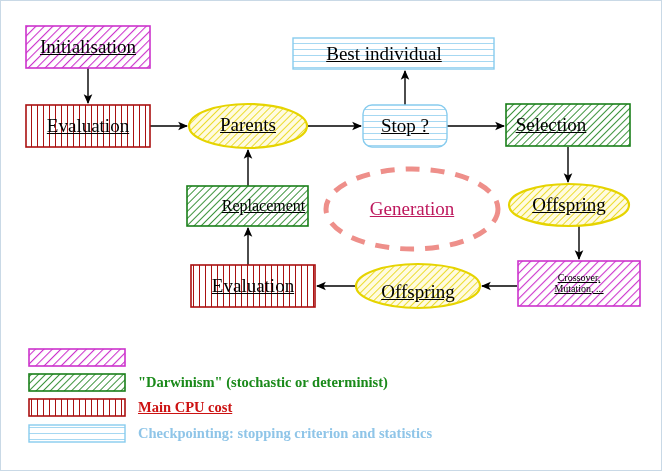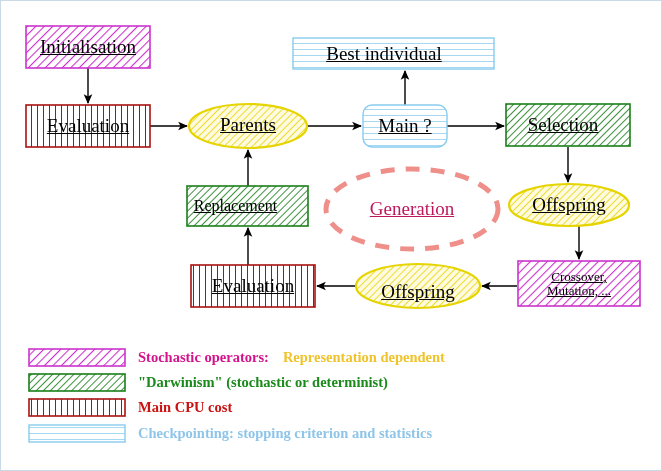--- a/index.html
+++ b/index.html
@@ -32,36 +32,36 @@
     align-items: center;
     justify-content: center;
     text-align: center;
     color: #000000;
     pointer-events: none;
     line-height: 1.05;
     text-decoration: underline;
   }
   .lbl-lg   { font-size: 19px; }
   .lbl-md   { font-size: 16px; }
-  .lbl-sm   { font-size: 13px; }
+  .lbl-sm   { font-size: 10px; }
   .lbl-gen  { font-size: 19px; color: #be185d; }
   .legend-row {
     position: absolute;
     display: flex;
     align-items: center;
   }
   .legend-text {
     font-size: 14.5px;
     font-weight: bold;
     white-space: nowrap;
   }
   .legend-text.t-magenta { color: #d4128c; }
   .legend-text.t-gold    { color: #f0c32a; margin-left: 14px; }
   .legend-text.t-green   { color: #1a8a1a; }
-  .legend-text.t-red     { color: #cc1111; }
+  .legend-text.t-red     { color: #cc1111; text-decoration: underline; }
   .legend-text.t-blue    { color: #8fc5e8; }
 </style>
 </head>
 <body>
 
 <div id="canvas">
 
   <svg id="svg-layer" viewBox="0 0 662 471" xmlns="http://www.w3.org/2000/svg">
     <defs>
       <pattern id="pat-magenta" patternUnits="userSpaceOnUse" width="6" height="6" patternTransform="rotate(45)">
@@ -134,41 +134,37 @@
   </svg>
 
   <div class="node-label lbl-lg" style="left:25px; top:25px; width:124px; height:42px;">Initialisation</div>
 
   <div class="node-label lbl-lg" style="left:25px; top:104px; width:124px; height:42px;">Evaluation</div>
 
   <div class="node-label lbl-lg" style="left:188px; top:103px; width:118px; height:42px;">Parents</div>
 
   <div class="node-label lbl-lg" style="left:292px; top:37px; width:182px; height:31px;">Best individual</div>
 
-  <div class="node-label lbl-lg" style="left:362px; top:104px; width:84px; height:42px;">Main ?</div>
+  <div class="node-label lbl-lg" style="left:362px; top:104px; width:84px; height:42px;">Stop ?</div>
 
-  <div class="node-label lbl-lg" style="left:510px; top:103px; width:104px; height:42px;">Selection</div>
+  <div class="node-label lbl-lg" style="left:498px; top:103px; width:104px; height:42px;">Selection</div>
 
   <div class="node-label lbl-lg" style="left:508px; top:183px; width:120px; height:42px;">Offspring</div>
 
   <div class="node-label lbl-sm" style="left:517px; top:260px; width:122px; height:45px; white-space:pre-line;">Crossover,
 Mutation, ...</div>
 
   <div class="node-label lbl-lg" style="left:355px; top:263px; width:124px; height:56px;">Offspring</div>
 
   <div class="node-label lbl-lg" style="left:190px; top:264px; width:124px; height:42px;">Evaluation</div>
 
-  <div class="node-label lbl-md" style="left:174px; top:185px; width:121px; height:40px;">Replacement</div>
+  <div class="node-label lbl-md" style="left:202px; top:185px; width:121px; height:40px;">Replacement</div>
 
   <div class="node-label lbl-gen" style="left:325px; top:168px; width:172px; height:80px;">Generation</div>
 
-  <div class="legend-row" style="left:137px; top:347px; height:19px;">
-    <span class="legend-text t-magenta">Stochastic operators:</span>
-    <span class="legend-text t-gold">Representation dependent</span>
-  </div>
 
   <div class="legend-row" style="left:137px; top:372px; height:19px;">
     <span class="legend-text t-green">"Darwinism" (stochastic or determinist)</span>
   </div>
 
   <div class="legend-row" style="left:137px; top:397px; height:19px;">
     <span class="legend-text t-red">Main CPU cost</span>
   </div>
 
   <div class="legend-row" style="left:137px; top:423px; height:19px;text-align:right;">

